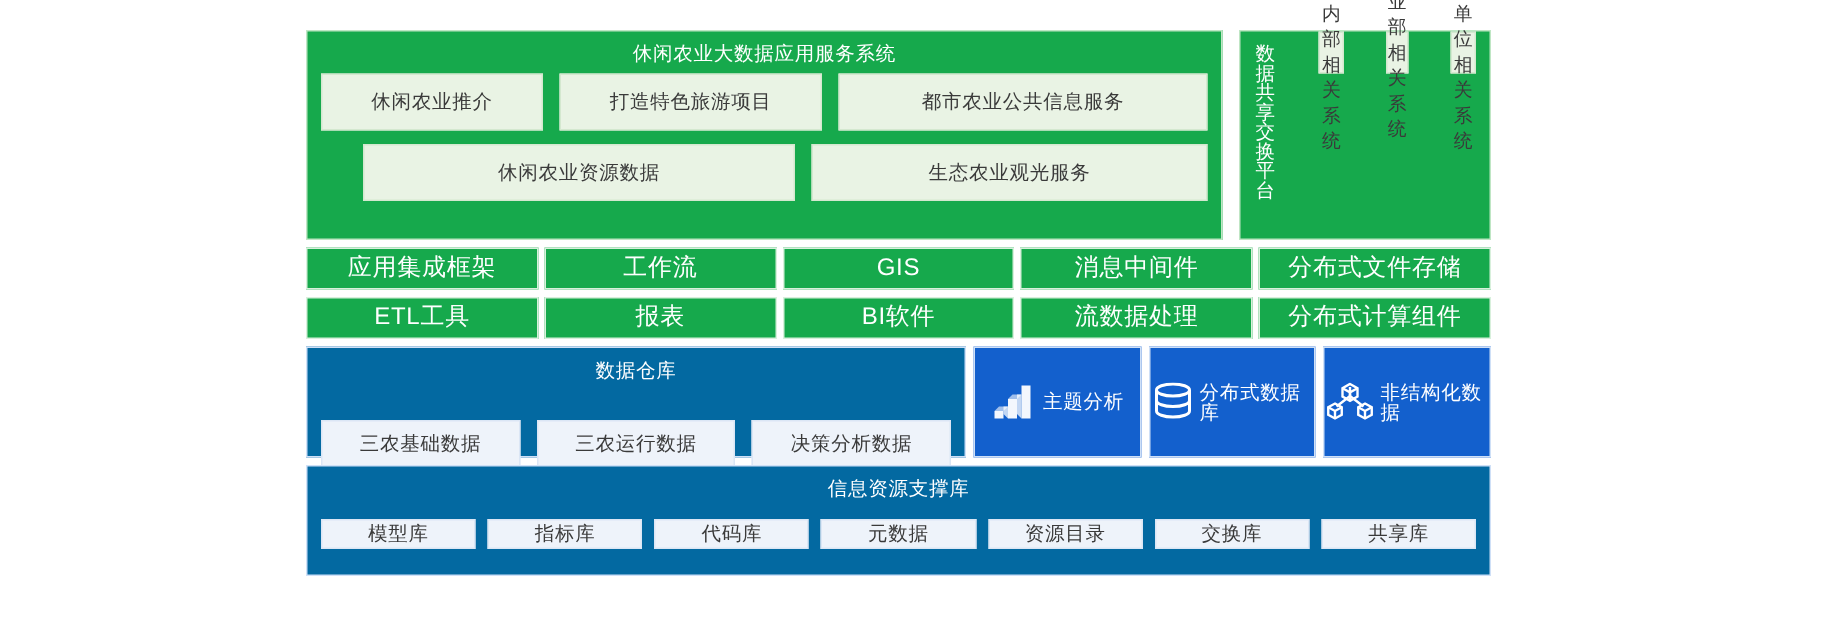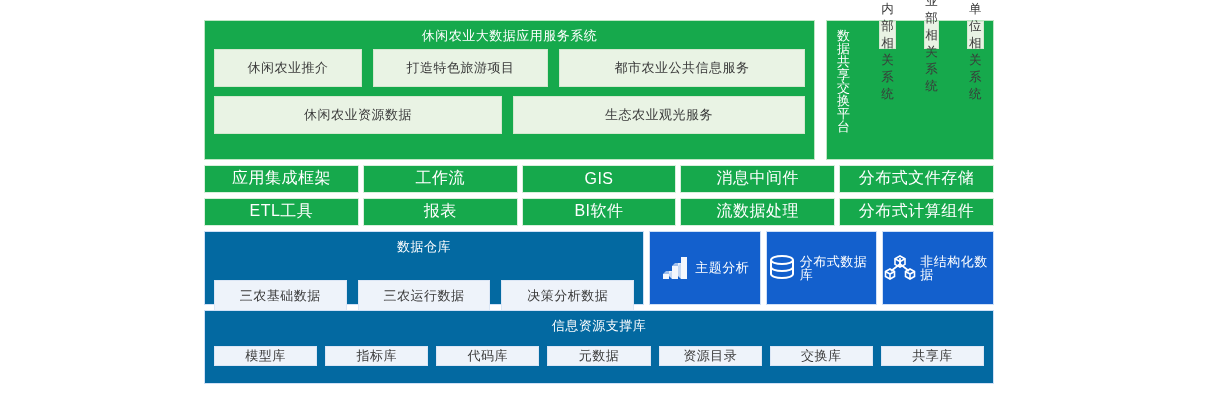--- a/index.html
+++ b/index.html
@@ -34,21 +34,21 @@
     color:#ffffff;font-size:16px;display:flex;align-items:center;
     justify-content:center;text-align:center;letter-spacing:.5px;
   }
   
   #top-row{display:flex;gap:11px;height:154px;}
   #app-service-panel{flex:0 0 611px;padding:0 9px 9px 9px;}
   #app-row-1{display:flex;gap:11px;height:38px;margin-bottom:9px;}
   #app-row-1 .mint-box:nth-child(1){flex:0 0 148px;}
   #app-row-1 .mint-box:nth-child(2){flex:0 0 175px;}
   #app-row-1 .mint-box:nth-child(3){flex:1 1 auto;}
-  #app-row-2{display:flex;gap:11px;height:38px;}
+  #app-row-2{display:flex;gap:11px;height:38px;margin-left:28px;}
   #app-row-2 .mint-box:nth-child(1){flex:0 0 288px;}
   #app-row-2 .mint-box:nth-child(2){flex:1 1 auto;}
   #share-panel{flex:1 1 auto;padding:0 9px 8px 9px;display:flex;flex-direction:row;gap:28px;}
   #share-panel .mint-box{height:28px;margin-bottom:7px;font-size:12.5px;}
   #share-panel .mint-box:last-child{margin-bottom:0;}
   
   .mid-row{display:flex;gap:4px;height:31px;}
   .mid-row .green-tile{flex:1 1 0;}
   
   #warehouse-row{display:flex;gap:5px;height:74px;}

